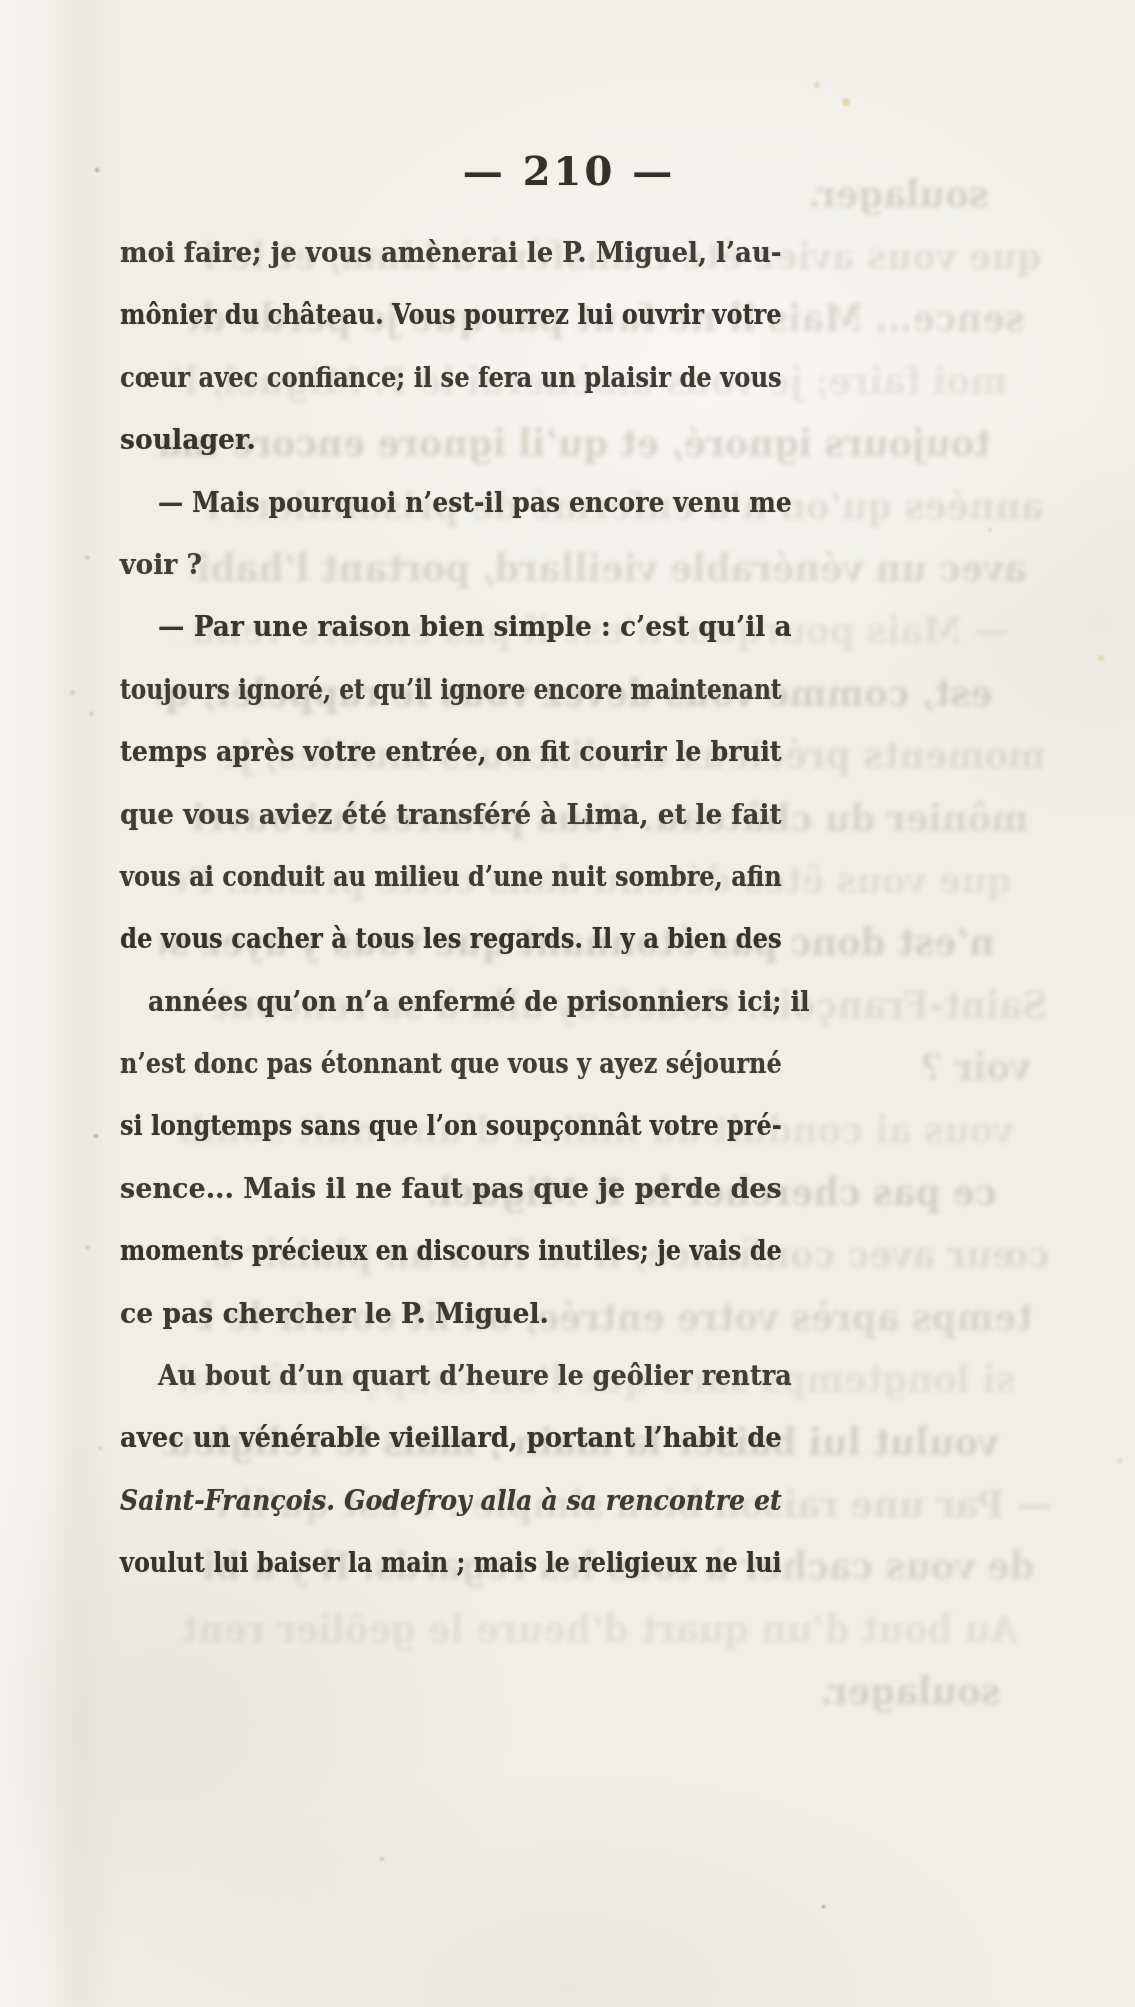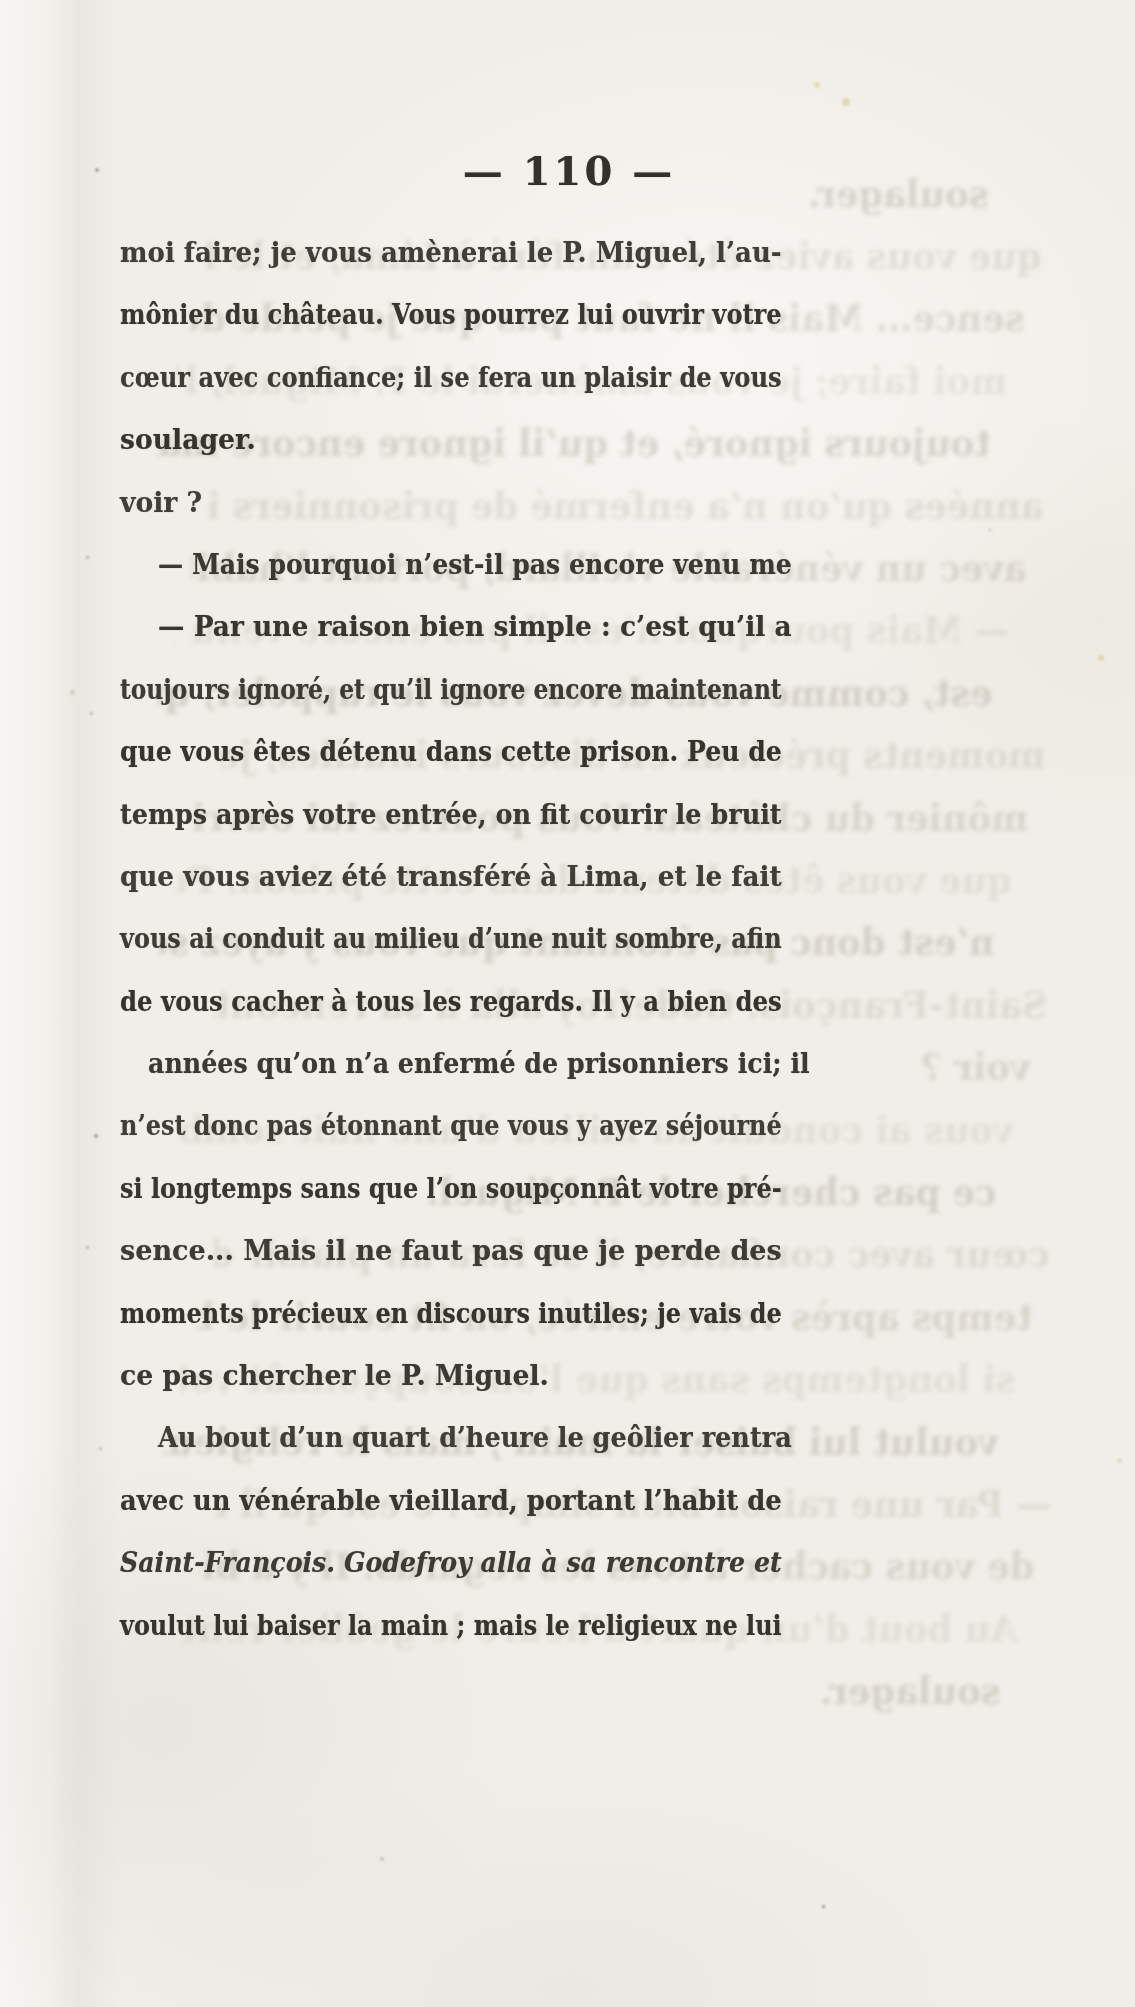--- a/index.html
+++ b/index.html
@@ -70,31 +70,30 @@
       <div class="ghost-line" style="top: 1170px; left: 130px; opacity: 0.3;">ce pas chercher le P. Miguel.</div>
       <div class="ghost-line" style="top: 1232.4px; left: 183px; opacity: 0.2;">cœur avec confiance; il se fera un plaisir de vous</div>
       <div class="ghost-line" style="top: 1294.8px; left: 166px; opacity: 0.26;">temps après votre entrée, on fit courir le bruit</div>
       <div class="ghost-line" style="top: 1357.2px; left: 149px; opacity: 0.16;">si longtemps sans que l’on soupçonnât votre pré-</div>
       <div class="ghost-line" style="top: 1419.6px; left: 132px; opacity: 0.3;">voulut lui baiser la main ; mais le religieux ne lui</div>
       <div class="ghost-line" style="top: 1482px; left: 185px; opacity: 0.2;">— Par une raison bien simple : c’est qu’il a</div>
       <div class="ghost-line" style="top: 1544.4px; left: 168px; opacity: 0.26;">de vous cacher à tous les regards. Il y a bien des</div>
       <div class="ghost-line" style="top: 1606.8px; left: 151px; opacity: 0.16;">Au bout d’un quart d’heure le geôlier rentra</div>
       <div class="ghost-line" style="top: 1669.2px; left: 134px; opacity: 0.3;">soulager.</div>
     </div>
-  <div class="page-header">— 110 —</div>
+  <div class="page-header">— 210 —</div>
   <div id="text-block">
       <div class="text-line" style="opacity: 0.93;"><span class="line-inner" style="transform: scaleX(0.9295);">moi faire; je vous amènerai le P. Miguel, l’au-</span></div>
       <div class="text-line" style="opacity: 0.972;"><span class="line-inner" style="transform: scaleX(0.8617);">mônier du château. Vous pourrez lui ouvrir votre</span></div>
       <div class="text-line" style="opacity: 0.944;"><span class="line-inner" style="transform: scaleX(0.8649);">cœur avec confiance; il se fera un plaisir de vous</span></div>
       <div class="text-line" style="opacity: 0.986;"><span class="line-inner" style="transform: scaleX(0.95);">soulager.</span></div>
+      <div class="text-line indented" style="opacity: 0.958;"><span class="line-inner" style="transform: scaleX(0.8975);">— Mais pourquoi n’est-il pas encore venu me</span></div>
       <div class="text-line" style="opacity: 0.93;"><span class="line-inner" style="transform: scaleX(0.95);">voir ?</span></div>
-      <div class="text-line indented" style="opacity: 0.958;"><span class="line-inner" style="transform: scaleX(0.8975);">— Mais pourquoi n’est-il pas encore venu me</span></div>
       <div class="text-line indented" style="opacity: 0.972;"><span class="line-inner" style="transform: scaleX(0.9444);">— Par une raison bien simple : c’est qu’il a</span></div>
       <div class="text-line" style="opacity: 0.944;"><span class="line-inner" style="transform: scaleX(0.8344);">toujours ignoré, et qu’il ignore encore maintenant</span></div>
-      <div class="text-line" style="opacity: 0.986;"><span class="line-inner" style="transform: scaleX(0.8969);">que vous êtes détenu dans cette prison. Peu de</span></div>
       <div class="text-line" style="opacity: 0.958;"><span class="line-inner" style="transform: scaleX(0.9105);">temps après votre entrée, on fit courir le bruit</span></div>
       <div class="text-line" style="opacity: 0.93;"><span class="line-inner" style="transform: scaleX(0.9356);">que vous aviez été transféré à Lima, et le fait</span></div>
       <div class="text-line" style="opacity: 0.944;"><span class="line-inner" style="transform: scaleX(0.8564);">vous ai conduit au milieu d’une nuit sombre, afin</span></div>
       <div class="text-line" style="opacity: 0.986;"><span class="line-inner" style="transform: scaleX(0.8698);">de vous cacher à tous les regards. Il y a bien des</span></div>
       <div class="text-line" style="opacity: 0.958; margin-left: 28px;"><span class="line-inner" style="transform: scaleX(0.9038);">années qu’on n’a enfermé de prisonniers ici; il</span></div>
       <div class="text-line" style="opacity: 0.93;"><span class="line-inner" style="transform: scaleX(0.8547);">n’est donc pas étonnant que vous y ayez séjourné</span></div>
       <div class="text-line" style="opacity: 0.972;"><span class="line-inner" style="transform: scaleX(0.8561);">si longtemps sans que l’on soupçonnât votre pré-</span></div>
       <div class="text-line" style="opacity: 0.944;"><span class="line-inner" style="transform: scaleX(0.9644);">sence... Mais il ne faut pas que je perde des</span></div>
       <div class="text-line" style="opacity: 0.986;"><span class="line-inner" style="transform: scaleX(0.8548);">moments précieux en discours inutiles; je vais de</span></div>
       <div class="text-line" style="opacity: 0.958;"><span class="line-inner" style="transform: scaleX(0.95);">ce pas chercher le P. Miguel.</span></div>

